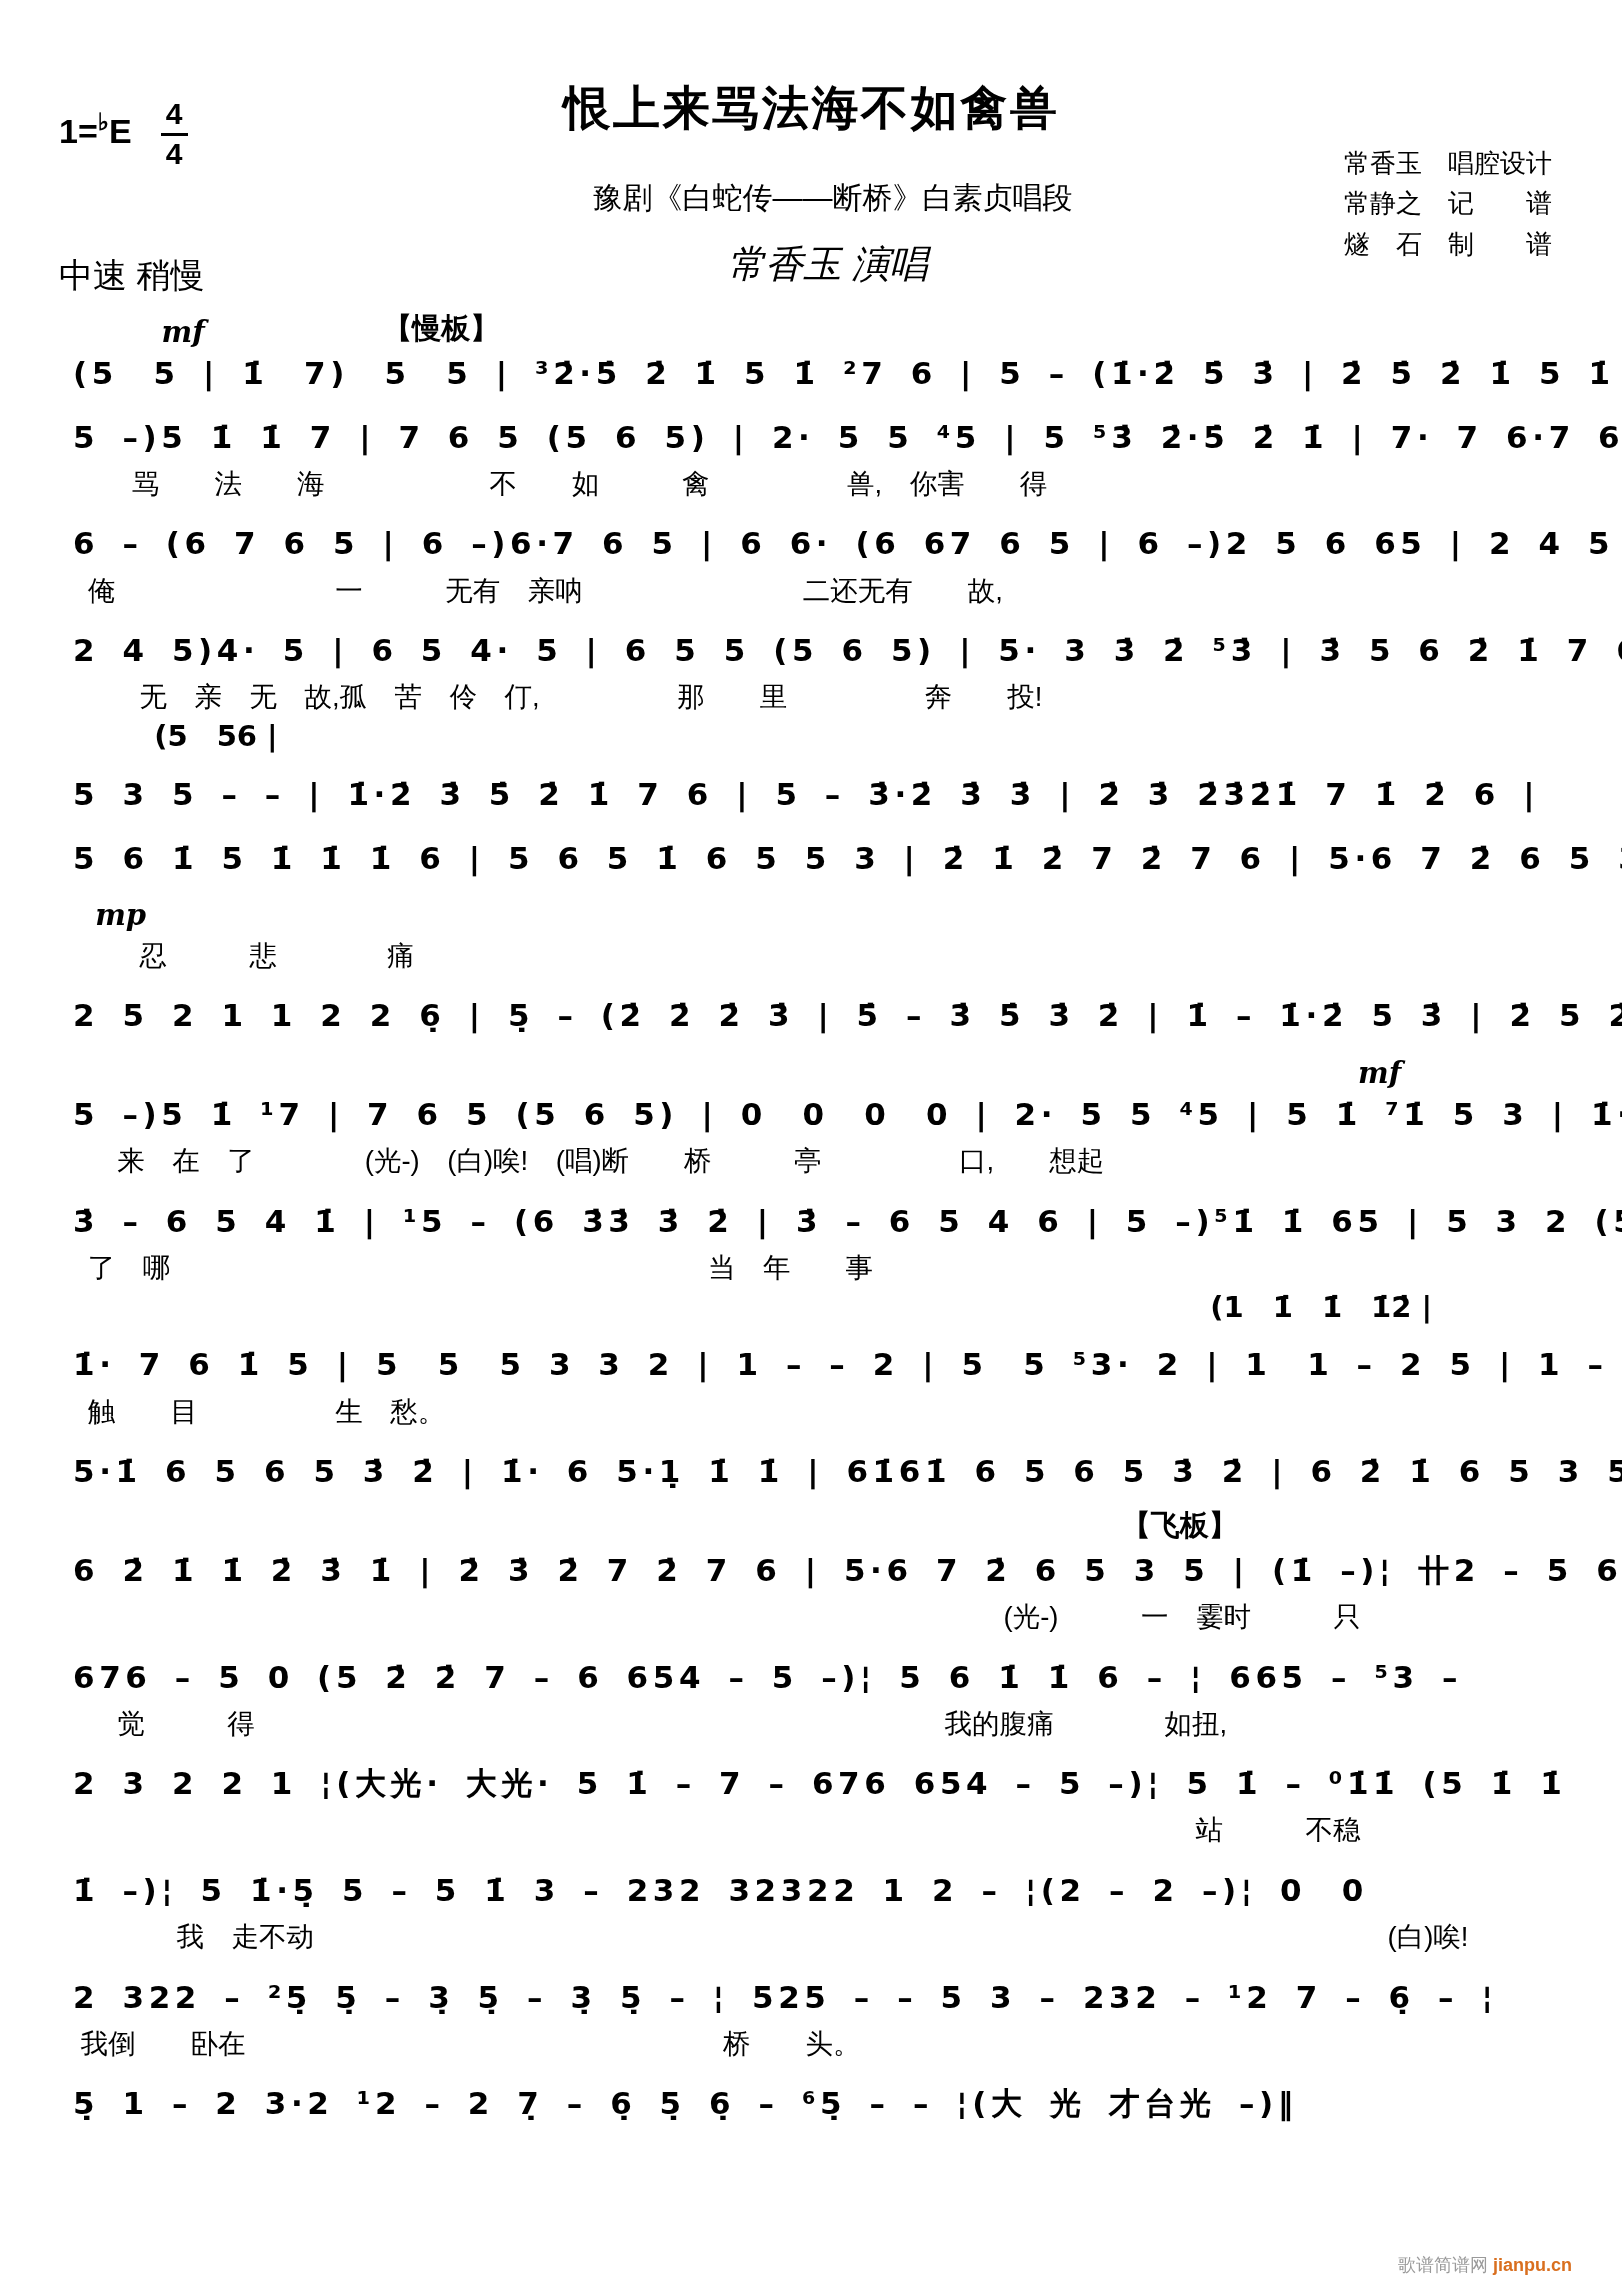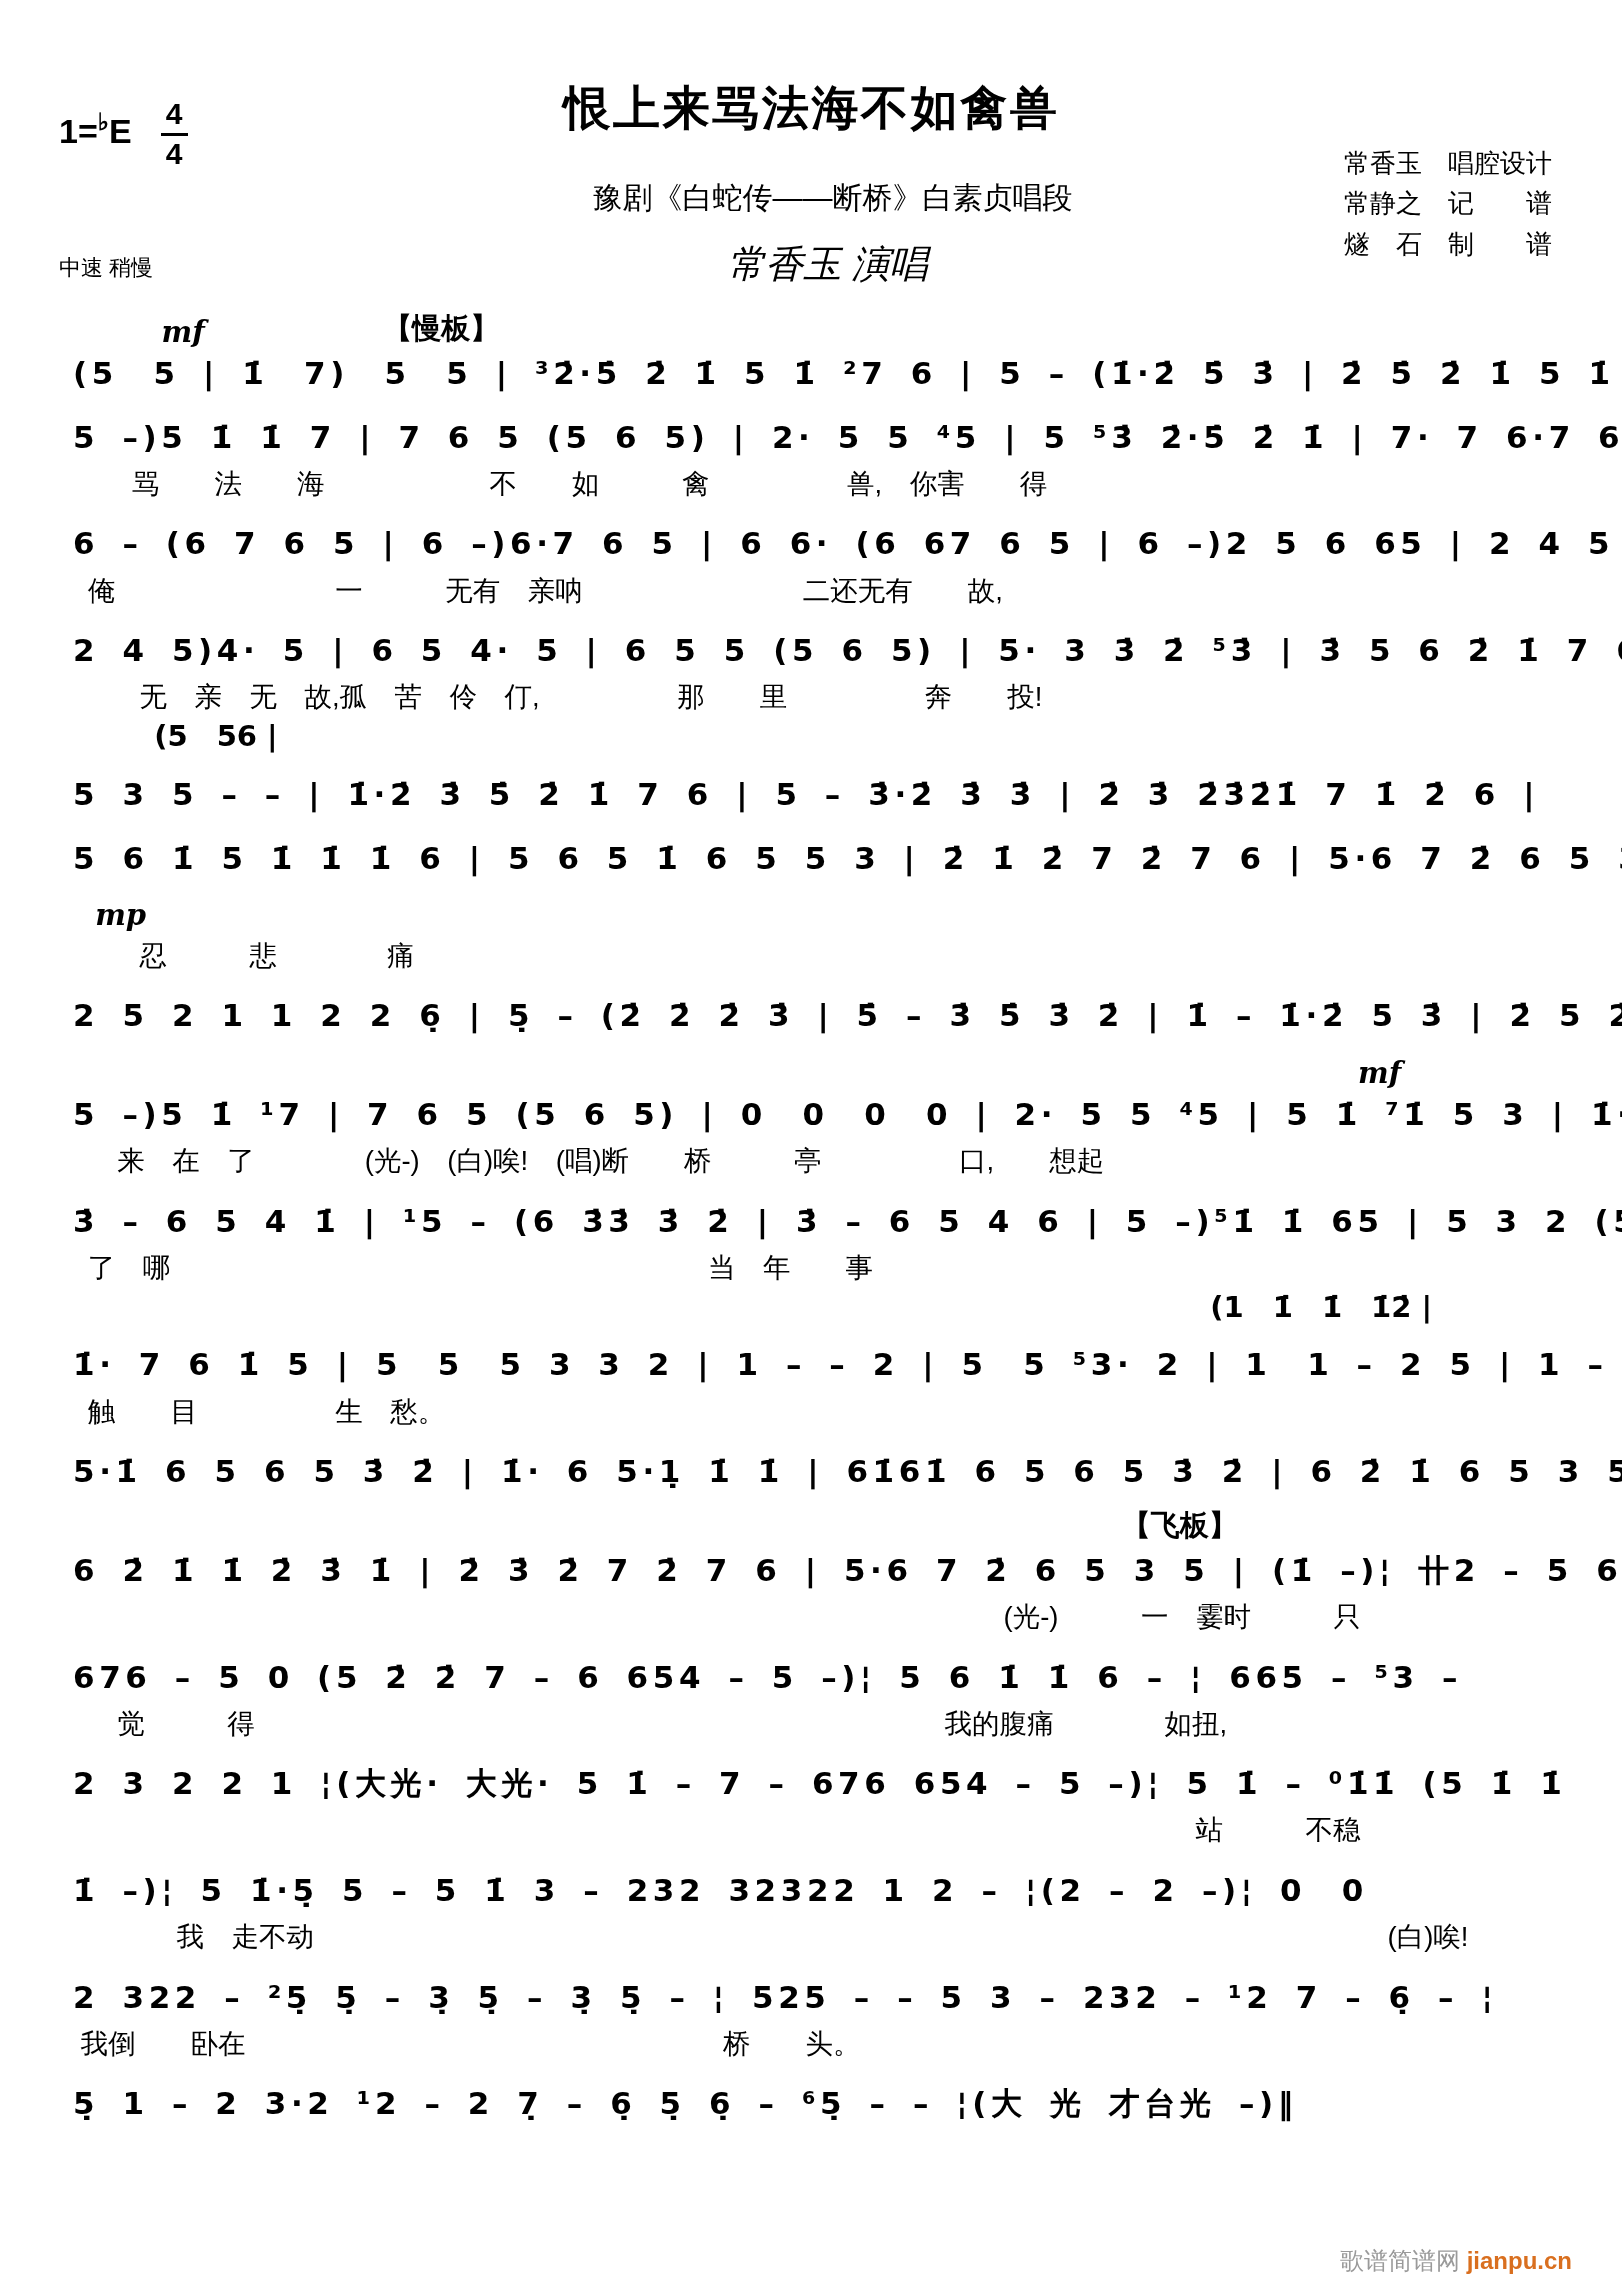--- a/index.html
+++ b/index.html
@@ -11,39 +11,39 @@
   .title{position:absolute;top:77px;left:0;width:100%;text-align:center;
          font-size:47px;font-weight:bold;letter-spacing:2.6px;}
   .subtitle{position:absolute;top:178px;left:0;width:100%;text-align:center;font-size:30px;margin-left:21px;}
   .performer{position:absolute;top:239px;left:16px;width:100%;text-align:center;font-size:38px;font-style:italic;}
   .keytime{position:absolute;left:59px;top:98px;font-size:34px;font-weight:bold;white-space:nowrap;}
   .keytime .flat{font-size:23.6px;vertical-align:super;}
   .frac{display:inline-flex;flex-direction:column;vertical-align:middle;margin-left:19.6px;
         text-align:center;line-height:1;font-size:30px;}
   .frac .top{border-bottom:3.3px solid #000;padding:1.3px 5.2px 3.9px;}
   .frac .bot{padding-top:3.3px;}
-  .tempo{position:absolute;left:59px;top:253px;font-size:22px;}
+  .tempo{position:absolute;left:59px;top:253px;font-size:34px;}
   .credits{position:absolute;right:71px;top:143px;font-size:26px;
            font-family:"DejaVu Serif",serif;line-height:1.55;white-space:nowrap;}
   .score{padding:0 73px;}
   .system{margin-bottom:15.7px;}
   .marks-row{position:relative;height:35px;}
   .mark{position:absolute;bottom:0;white-space:nowrap;}
   .dyn{font-family:"DejaVu Serif",serif;font-style:italic;font-weight:bold;font-size:29px;}
   .section{font-weight:bold;font-size:29px;}
   .notes-line{
     font-family:"DejaVu Sans",sans-serif;font-weight:bold;font-size:31px;line-height:1.55;
     letter-spacing:4.6px;word-spacing:7.9px;white-space:nowrap;
   }
   .lyrics-line{position:relative;height:43px;font-size:27.5px;}
   .lyric-seg{position:absolute;top:5.2px;white-space:nowrap;}
   .tail-row{position:relative;height:37px;}
   .tail-text{position:absolute;top:0;font-family:"DejaVu Sans",sans-serif;
              font-weight:bold;font-size:29px;white-space:nowrap;}
-  .watermark{position:absolute;right:51px;bottom:18.3px;font-size:24px;white-space:nowrap;}
+  .watermark{position:absolute;right:51px;bottom:18.3px;font-size:18px;white-space:nowrap;}
   .wm-site{color:#9a9a9a;}
   .wm-domain{color:#d96f1f;font-weight:bold;}
 </style>
 </head>
 <body>
 
 <div class="header">
   <div class="title">恨上来骂法海不如禽兽</div>
   <div class="subtitle">豫剧《白蛇传——断桥》白素贞唱段</div>
   <div class="performer">常香玉 演唱</div>

